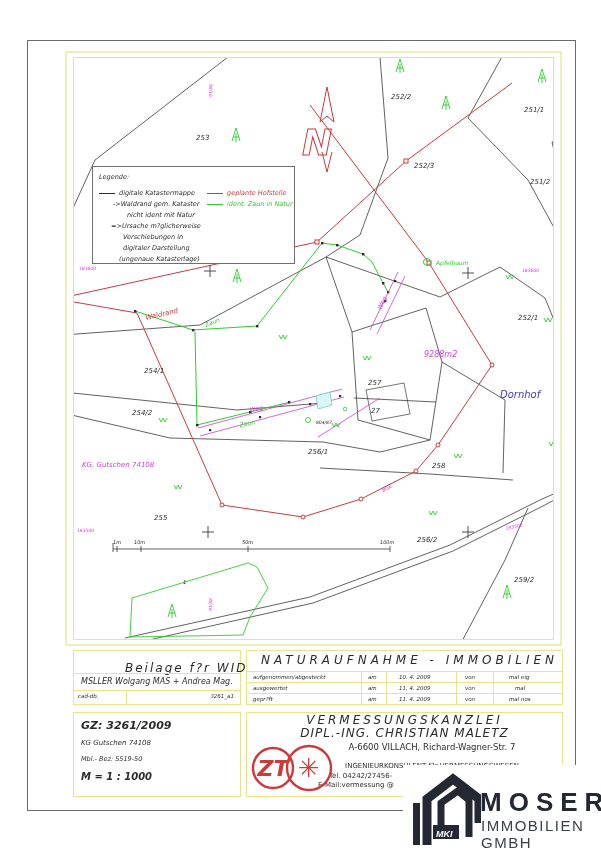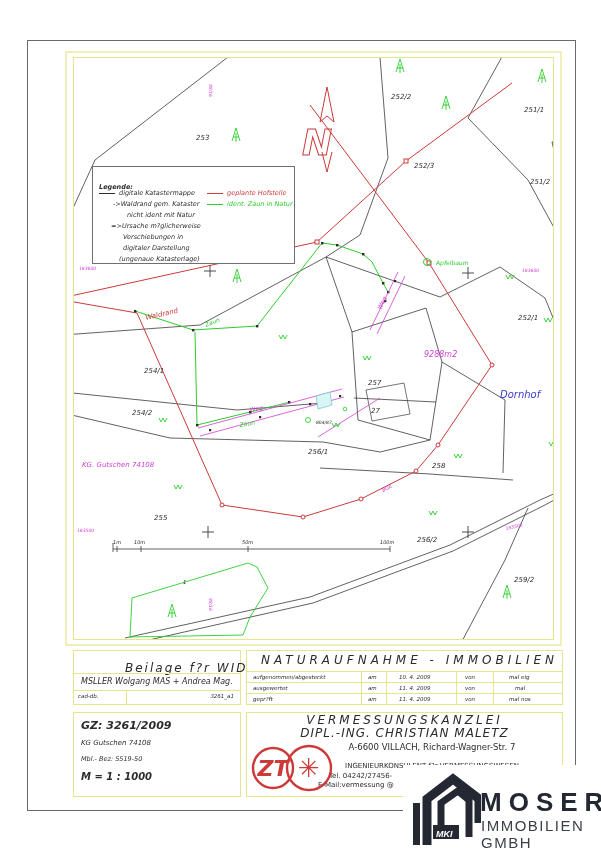--- a/index.html
+++ b/index.html
@@ -222,21 +222,21 @@
     <text x="522" y="272" font-size="4.5" fill="#cf3fcf">183600</text>
     <text x="77" y="532" font-size="4.5" fill="#cf3fcf">183500</text>
     <text x="506" y="530" font-size="4.5" fill="#cf3fcf" transform="rotate(-12 506 530)">183500</text>
     <text x="209" y="84" font-size="4.5" fill="#cf3fcf" transform="rotate(90 209 84)">88/16</text>
     <text x="209" y="598" font-size="4.5" fill="#cf3fcf" transform="rotate(90 209 598)">88/16</text>
     <text x="383" y="492" font-size="5" fill="#cf3fcf" transform="rotate(-25 383 492)">BGK</text>
   </g>
 </svg>
 
 <div class="abs" id="legend">
-  <div class="row" style="left:6px;top:16px;font-weight:bold;">Legende:</div>
+  <div class="row" style="left:6px;top:6px;">Legende:</div>
   <div class="row" style="left:6px;top:22px;">
     <span class="sw"></span><span>digitale Katastermappe</span>
   </div>
   <div class="row" style="left:20px;top:33px;">-&gt;Waldrand gem. Kataster</div>
   <div class="row" style="left:27px;top:44px;padding-left:7px;">nicht ident mit Natur</div>
   <div class="row" style="left:18px;top:55px;">=&gt;Ursache m?glicherweise</div>
   <div class="row" style="left:30px;top:66px;">Verschiebungen in</div>
   <div class="row" style="left:30px;top:77px;">digitaler Darstellung</div>
   <div class="row" style="left:26px;top:88px;">(ungenaue Katasterlage)</div>
   <div class="row" style="left:114px;top:22px;">

